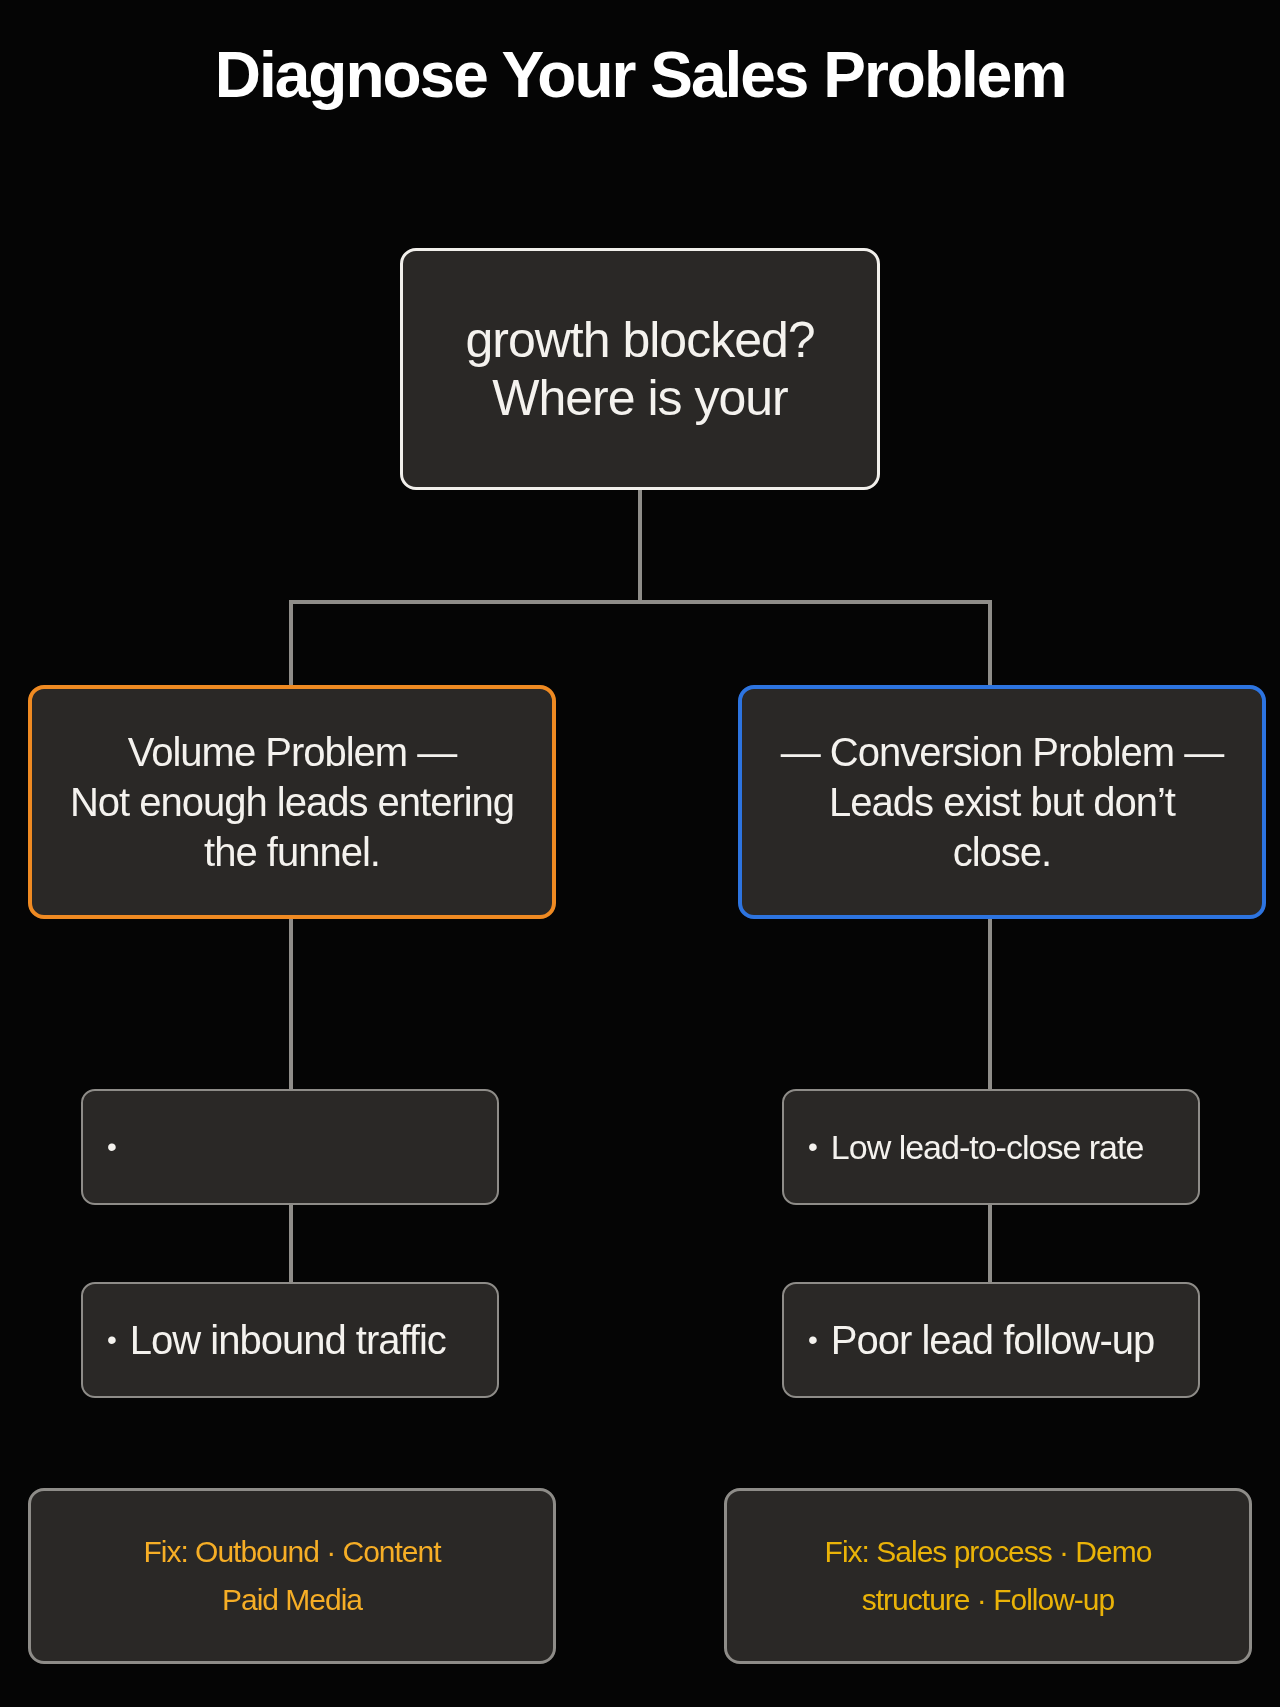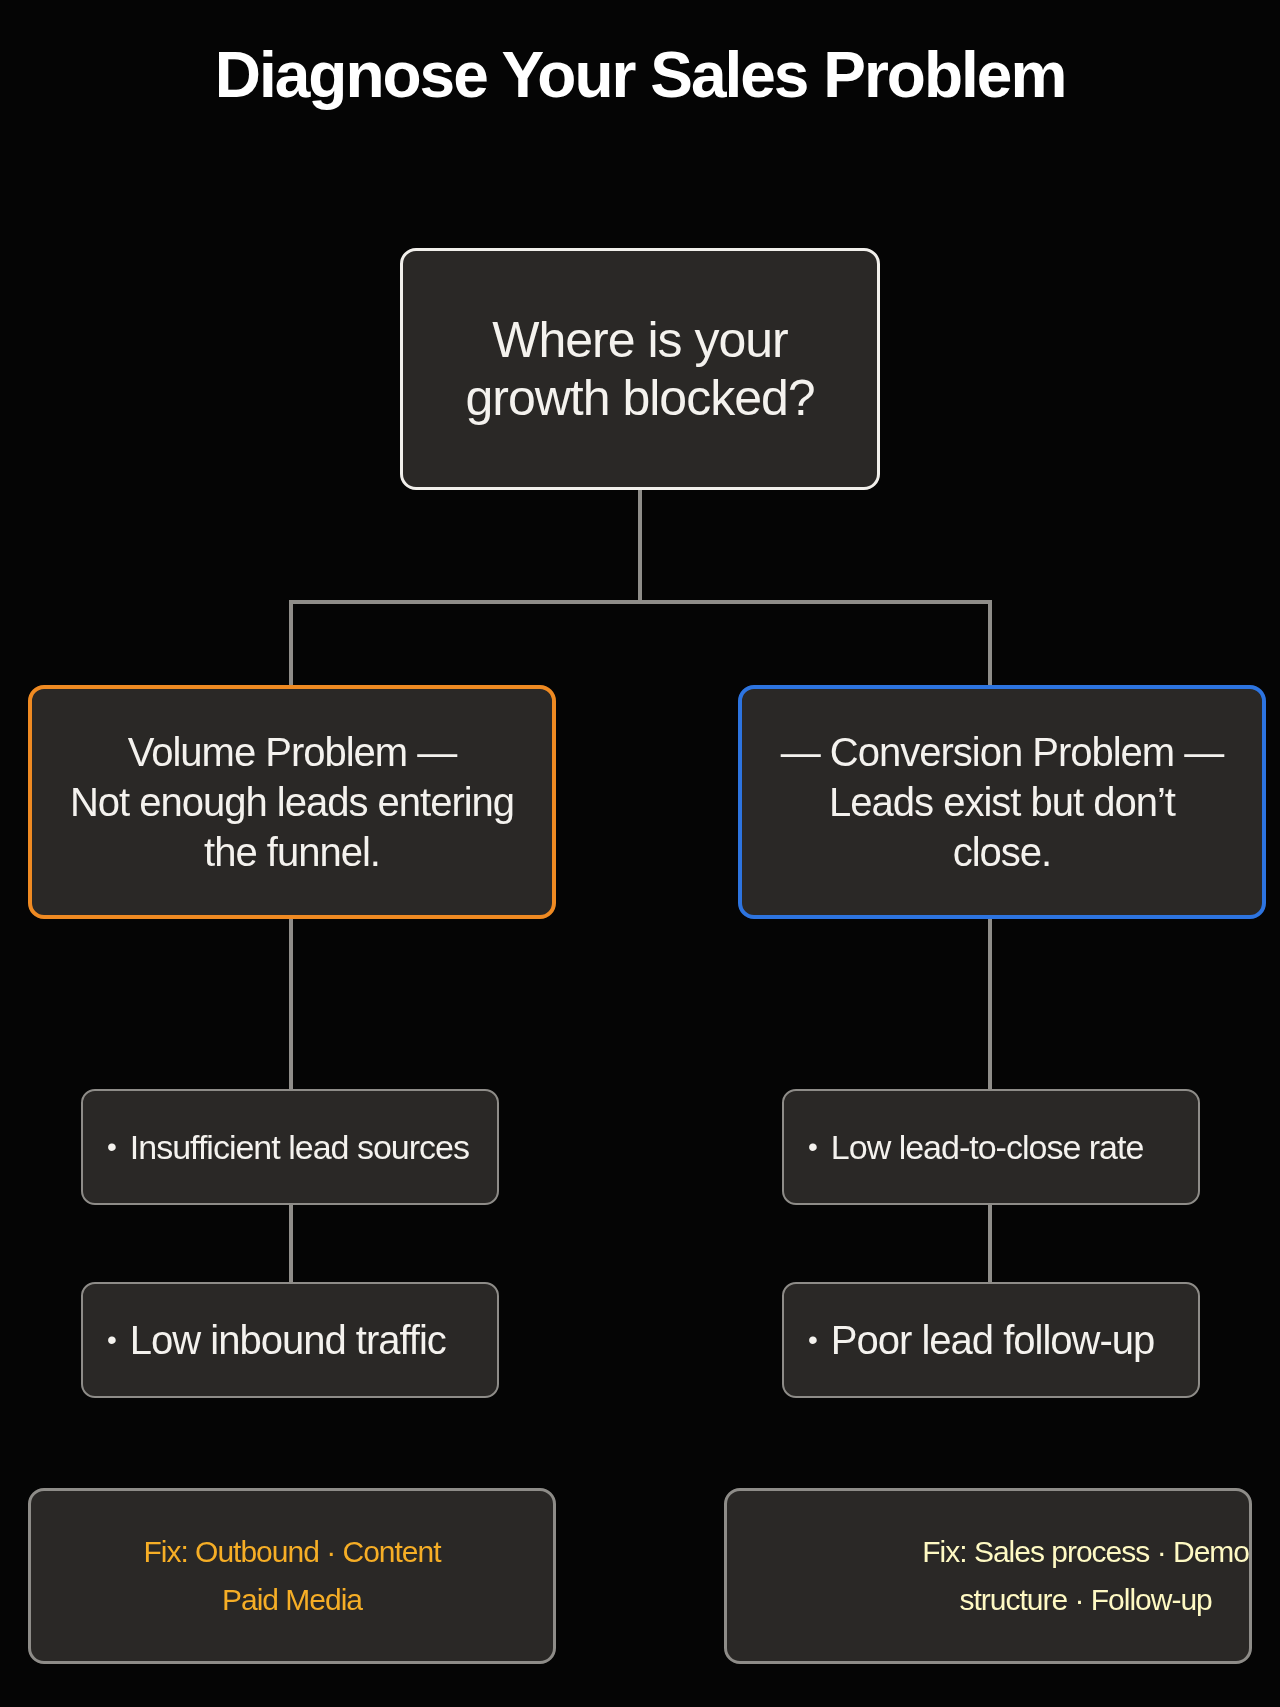--- a/index.html
+++ b/index.html
@@ -23,62 +23,61 @@
   .branch { top:685px; width:528px; height:234px; border:4px solid;
     font-size:40px; line-height:50px; letter-spacing:-1px; }
   .branch.orange { left:28px; border-color:#ef8a22; }
   .branch.blue { left:724px; border-color:#2d74e0;margin-left:14px; }
   .item { width:418px; height:116px; border:2px solid #8e8c88; border-radius:14px;
     font-size:34px; letter-spacing:-1px; justify-content:flex-start; padding-left:24px; }
   .item .dot { margin-right:14px; font-size:28px; }
   .fix { top:1488px; width:528px; height:176px; border:3px solid #8e8c88;
     font-size:30px; line-height:48px; letter-spacing:-1px; }
   .fix.orange { left:28px; color:#f6ae26; }
-  .fix.blue { left:724px; color:#fef9c3;justify-content:flex-end; }
+  .fix.blue { left:724px; color:#eab308; }
   .line { position:absolute; background:#8f8d89; }
 </style>
 </head>
 <body>
 
 <div class="title">Diagnose Your Sales Problem</div>
 
 <div class="line" style="left:638px;top:490px;width:4px;height:114px;"></div>
 <div class="line" style="left:289px;top:600px;width:703px;height:4px;"></div>
 <div class="line" style="left:289px;top:600px;width:4px;height:86px;"></div>
 <div class="line" style="left:988px;top:600px;width:4px;height:86px;"></div>
 <div class="line" style="left:289px;top:918px;width:4px;height:172px;"></div>
 <div class="line" style="left:988px;top:918px;width:4px;height:172px;"></div>
 <div class="line" style="left:289px;top:1204px;width:4px;height:79px;"></div>
 <div class="line" style="left:988px;top:1204px;width:4px;height:79px;"></div>
 
 <div class="box root">
   <div>
+    <div>growth blocked?</div>
     <div>Where is your</div>
-    <div>growth blocked?</div>
   </div>
 </div>
 
 <div class="box branch orange">
   <div>
     <div>Volume Problem —</div>
     <div>Not enough leads entering</div>
     <div>the funnel.</div>
   </div>
 </div>
 <div class="box branch blue">
   <div>
     <div>— Conversion Problem —</div>
     <div>Leads exist but don’t</div>
     <div>close.</div>
   </div>
 </div>
 
 <div class="box item" style="left:81px;top:1089px;">
   <span class="dot">•</span>
-  <span>Insufficient lead sources</span>
 </div>
 <div class="box item" style="left:81px;top:1282px;font-size:40px;">
   <span class="dot">•</span>
   <span>Low inbound traffic</span>
 </div>
 <div class="box item" style="left:782px;top:1089px;">
   <span class="dot">•</span>
   <span>Low lead-to-close rate</span>
 </div>
 <div class="box item" style="left:782px;top:1282px;font-size:40px;">

